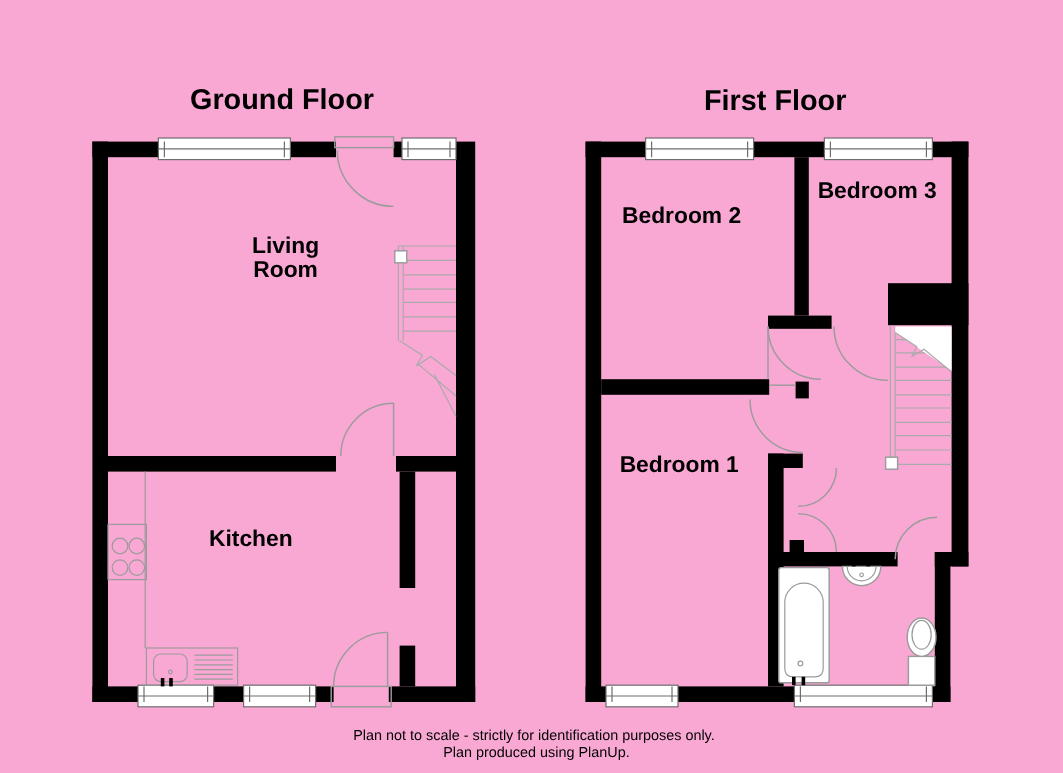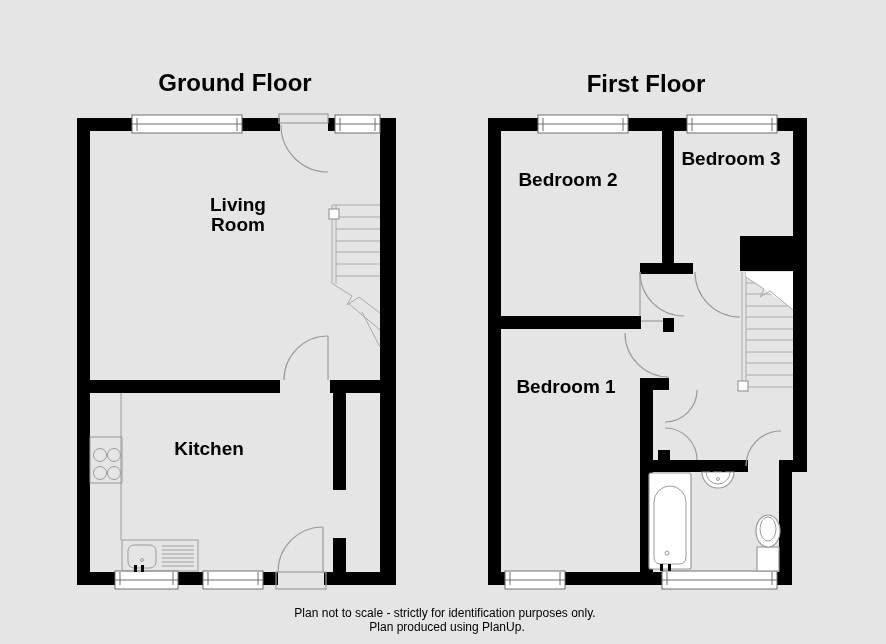--- a/index.html
+++ b/index.html
@@ -1,16 +1,16 @@
 <!DOCTYPE html>
 <html><head>
 <meta charset="utf-8">
 <style>
   html,body{margin:0;padding:0;background:#fff;}
-  .page{position:relative;width:886px;height:644px;background:#e5e5e5;overflow:hidden;
+  .page{position:relative;width:886px;height:644px;background:#f9a8d4;overflow:hidden;
         font-family:"Liberation Sans",sans-serif;}
   svg{display:block;}
   .wall{fill:#000;stroke:none;}
   .win{fill:#fff;stroke:#6e6e6e;stroke-width:1;}
   .winline{stroke:#6e6e6e;stroke-width:1;fill:none;}
   .arc{stroke:#9b9b9b;stroke-width:1.2;fill:none;}
   .leaf{stroke:#9b9b9b;stroke-width:1.2;fill:none;}
   .stair{stroke:#aaaaaa;stroke-width:1;fill:none;}
   .fix{stroke:#9b9b9b;stroke-width:1.2;fill:#fff;}
   .fixthin{stroke:#9b9b9b;stroke-width:1;fill:none;}

